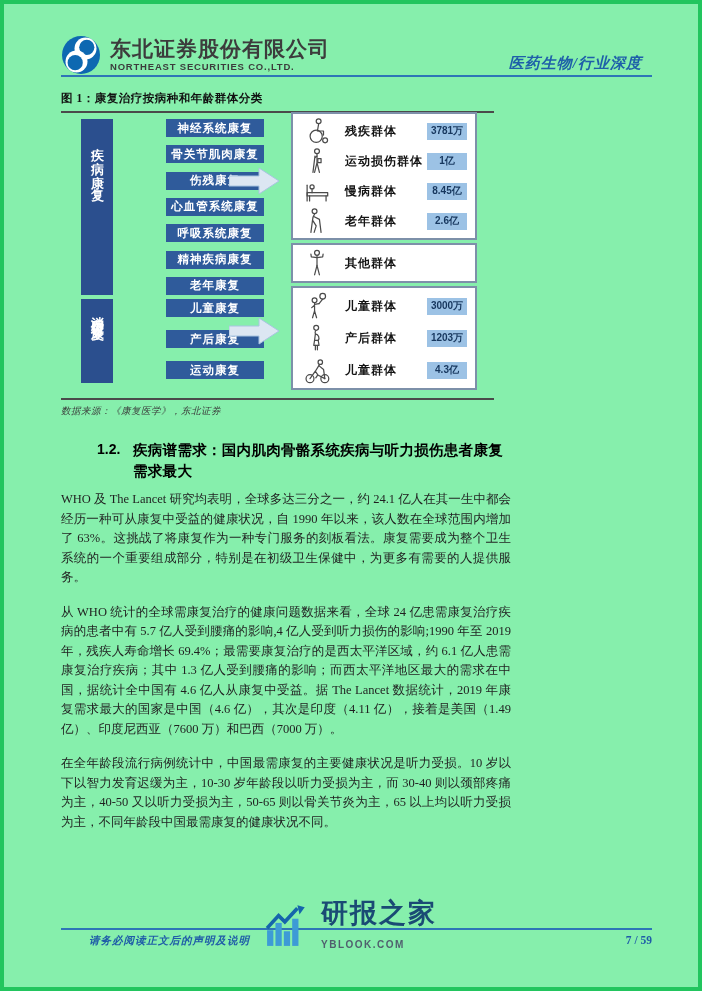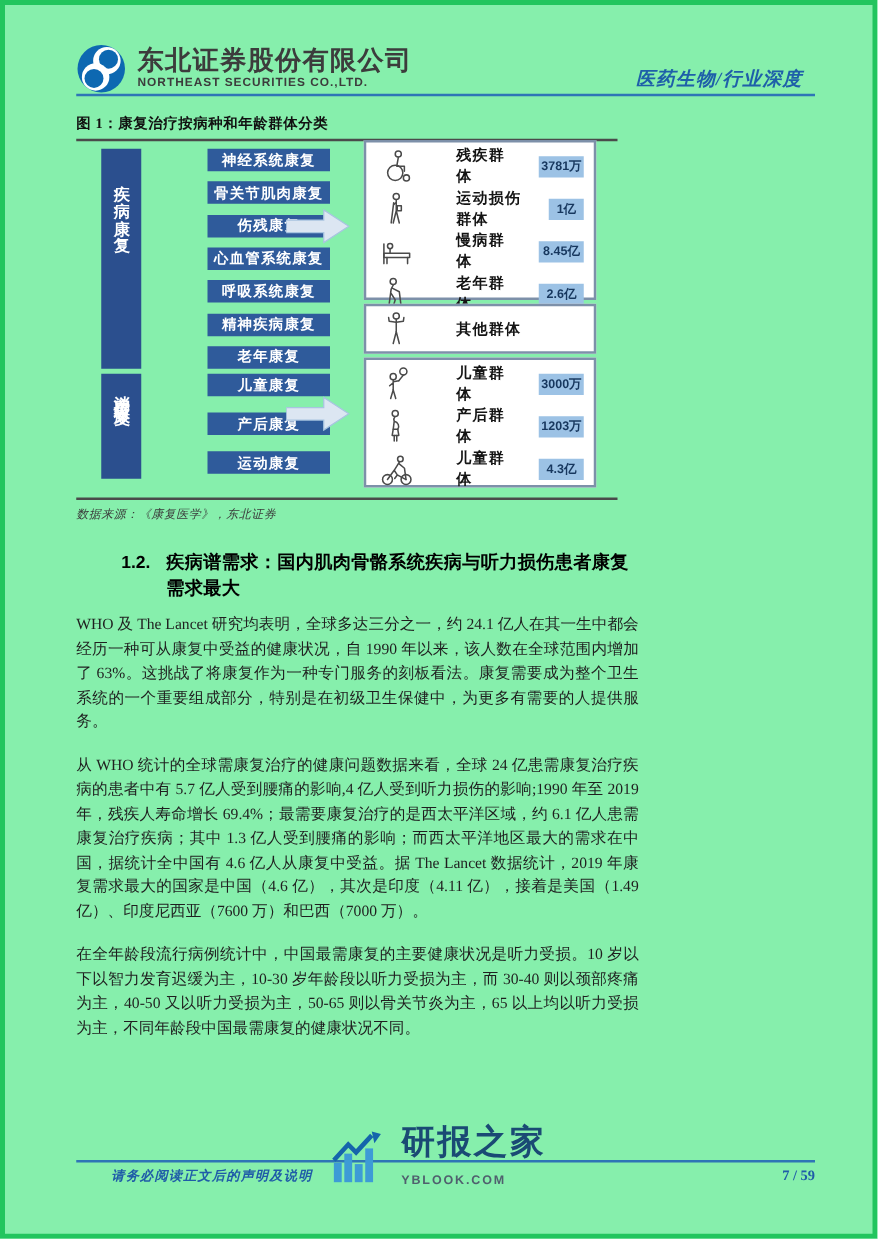--- a/index.html
+++ b/index.html
@@ -29,21 +29,21 @@
   .items-b{top:189px;height:80px;}
   .d-item{height:18px;background:#2f5b9b;color:#fff;font-weight:bold;font-size:11.5px;
           display:flex;align-items:center;justify-content:center;letter-spacing:1px;}
   .arrow{position:absolute;left:168px;width:52px;height:28px;}
   .arrow-1{top:57px;} .arrow-2{top:207px;}
   .rbox{position:absolute;left:230px;width:186px;border:2px solid #7d90a9;background:#fff;box-sizing:border-box;
         display:flex;flex-direction:column;justify-content:space-around;padding:2px 8px;}
   .rbox-a{top:2px;height:128px;}
   .rbox-b{top:133px;height:40px;}
   .rbox-c{top:176px;height:104px;}
-  .g-row{display:flex;align-items:center;gap:20px;}
+  .g-row{display:flex;align-items:center;}
   .g-icon{width:32px;display:flex;justify-content:center;flex:0 0 32px;}
   .g-icon svg{stroke:#4a4a4a;fill:none;stroke-width:1.5;stroke-linecap:round;stroke-linejoin:round;}
   .g-label{margin-left:12px;font-size:12px;font-weight:bold;letter-spacing:1px;color:#141414;}
   .g-badge{margin-left:auto;width:40px;height:17px;background:#9cc2e5;color:#17375e;
            font-family:"Liberation Sans","DejaVu Sans",sans-serif;font-size:10px;font-weight:bold;
            display:flex;align-items:center;justify-content:center;}
   .fig-rule{position:absolute;left:57px;top:394px;width:433px;border-top:2px solid #4a4a4a;}
   .fig-source{position:absolute;left:57px;top:401px;font-size:9.5px;font-style:italic;color:#3a3a3a;letter-spacing:.5px;}
 
   

